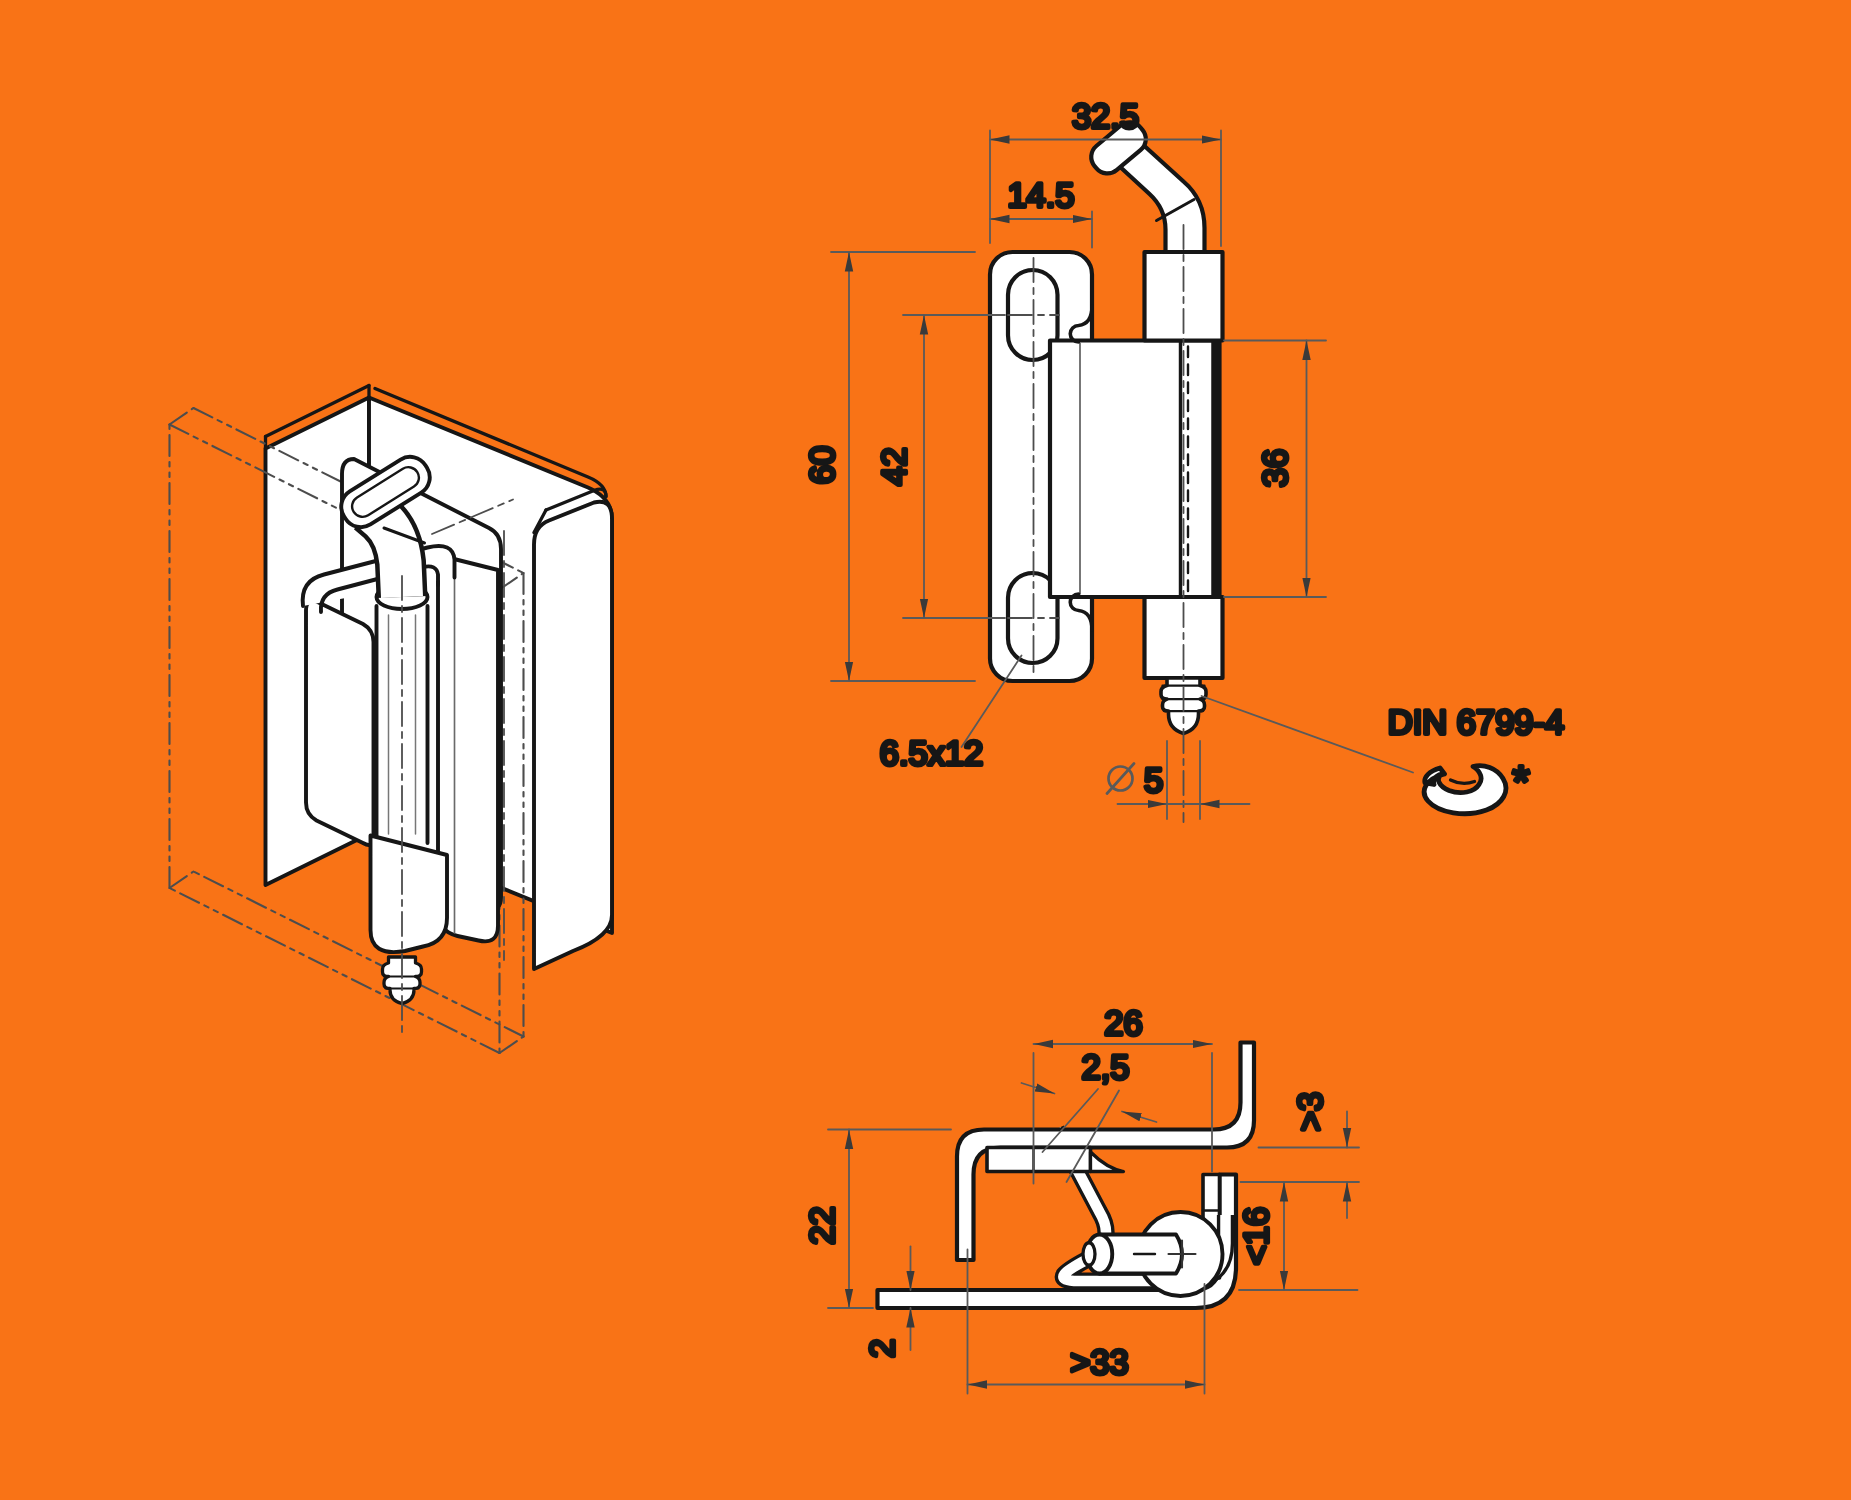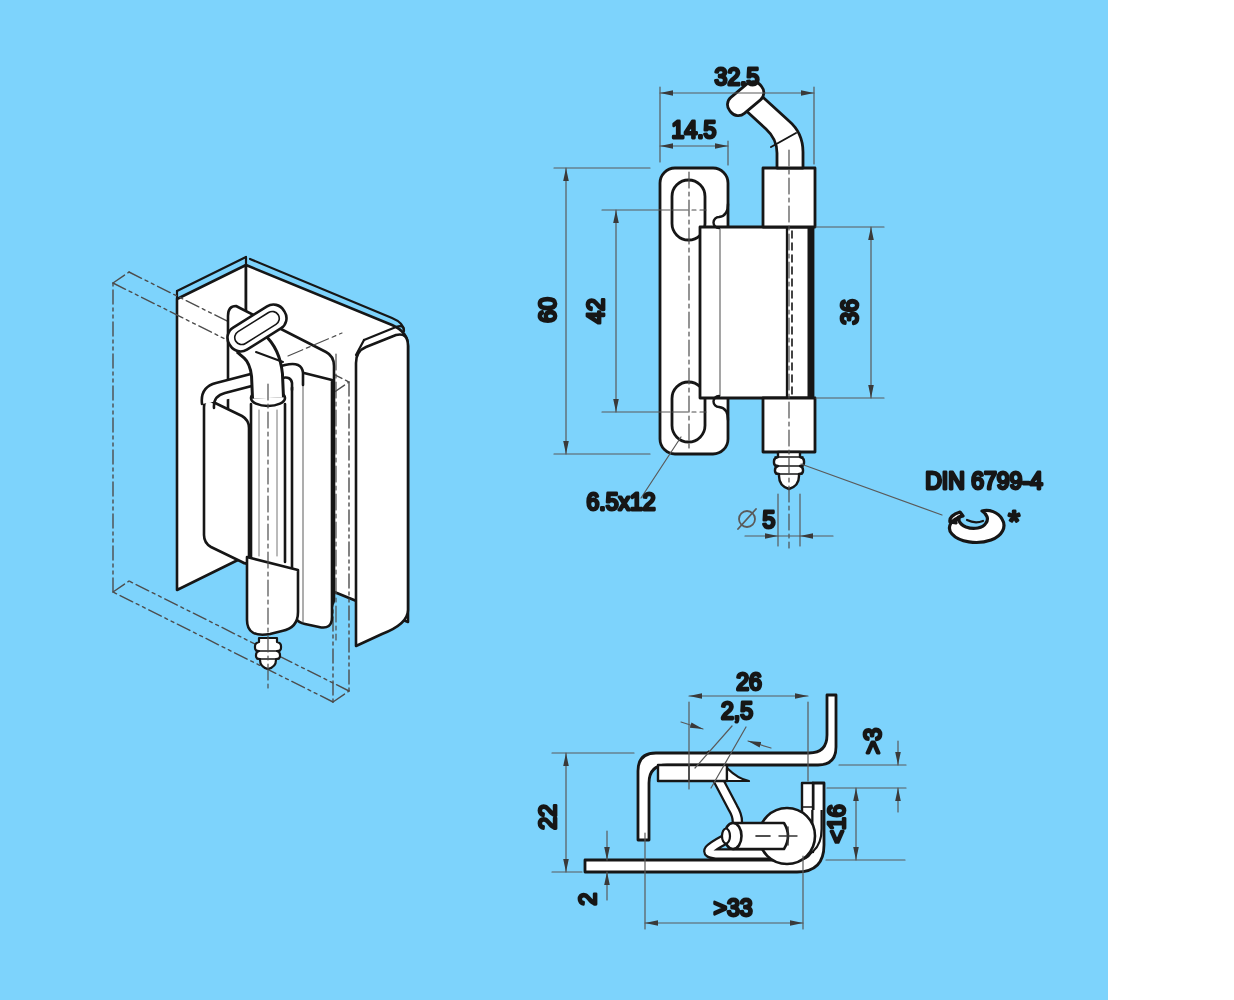--- a/index.html
+++ b/index.html
@@ -1,16 +1,16 @@
 <!DOCTYPE html>
 <html><head>
 <meta charset="utf-8">
 <style>
   html,body{margin:0;padding:0;background:#ffffff;}
-  .page{position:relative;width:1108px;height:1000px;background:#7dd3fc;overflow:hidden;
+  .page{position:relative;width:1234px;height:1000px;background:#f97316;overflow:hidden;
         font-family:"Liberation Sans", sans-serif;}
   svg{display:block}
   svg text{font-family:"Liberation Sans", sans-serif;fill:#161616;}
   .dimtxt{font-size:23px;}
   .note{font-size:23px;}
   .star{font-size:30px;}
 </style>
 </head>
 <body>
 

